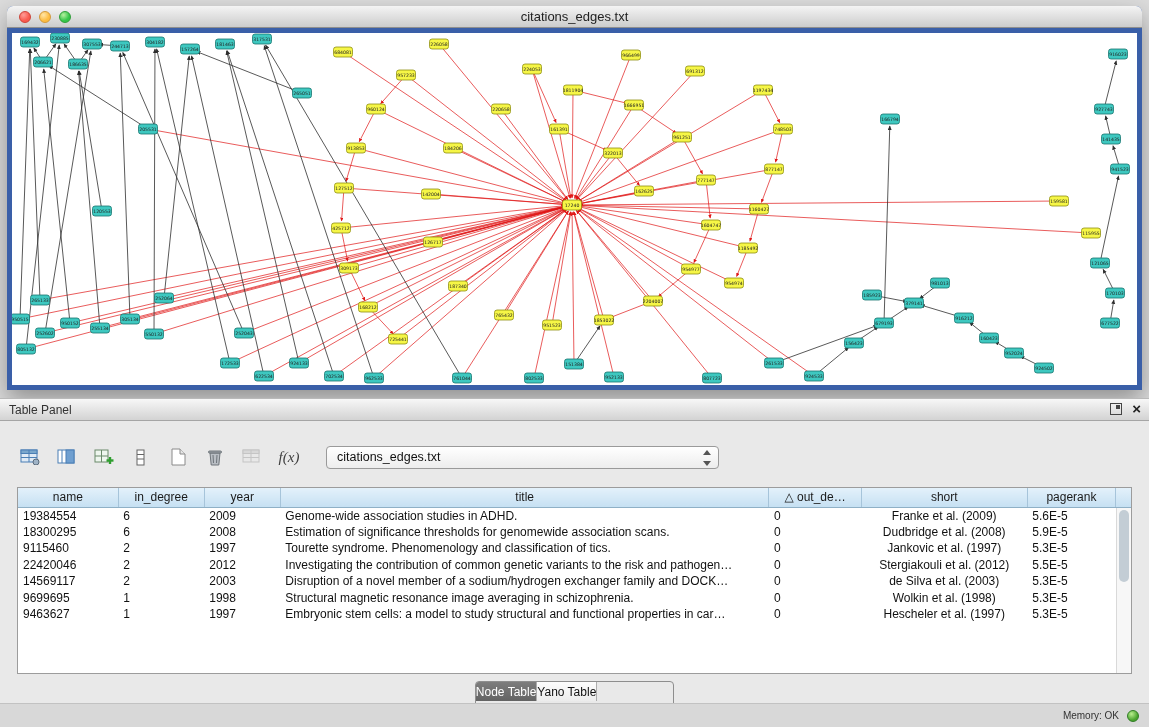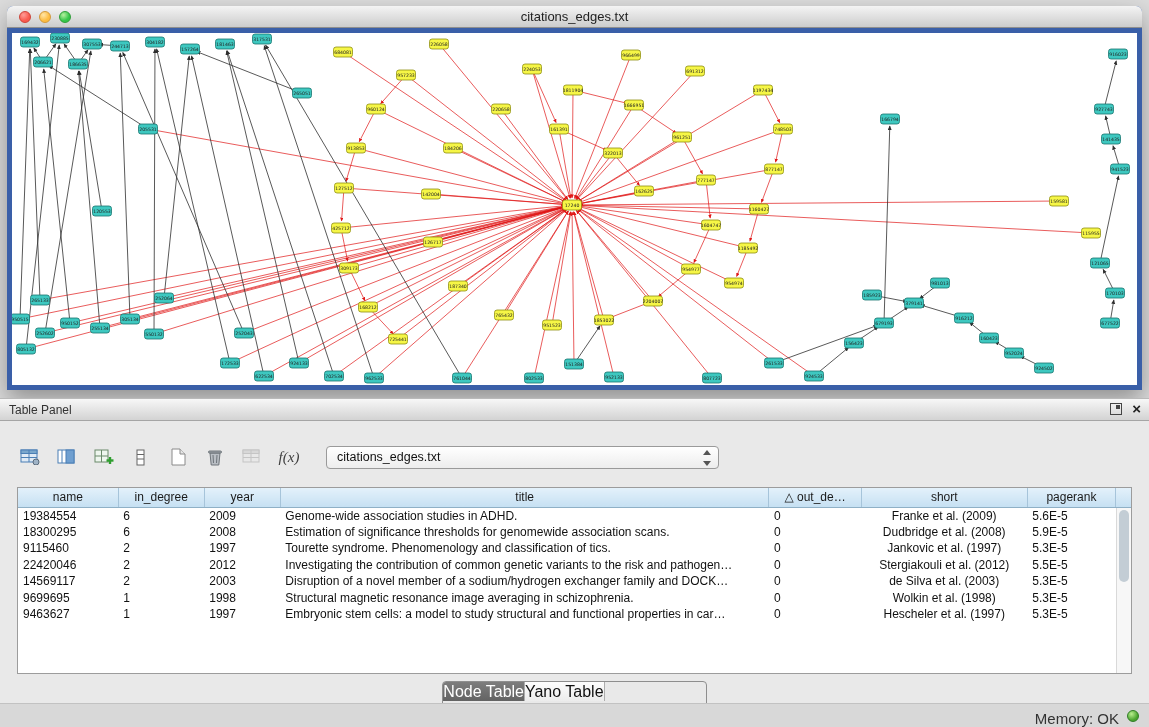--- a/index.html
+++ b/index.html
@@ -80,28 +80,28 @@
   td.c5 { text-align:center; }
   .w0{width:100px}.w1{width:86px}.w2{width:76px}.w3{width:488px}.w4{width:92px}.w5{width:166px}.w6{width:88px}
   .scroll-track { position:absolute; top:20px; right:0; bottom:0; width:15px;
     background:#f7f7f7; border-left:1px solid #d9d9d9; }
   .scroll-thumb { position:absolute; top:2px; left:2px; width:10px; height:72px; background:#c3cdd5; border-radius:5px; }
   .scroll-cap { position:absolute; top:0; right:0; width:15px; height:20px;
     background:linear-gradient(#e3f1fb,#c6e0f2); border-bottom:1px solid #8fb0c6; }
   
   .tabbar { position:absolute; top:260px; left:0; right:0; display:flex; justify-content:center; }
   .tabgroup { display:inline-flex; border:1px solid #8e8e8e; border-radius:4px; overflow:hidden; }
-  .tab { height:19px; padding:0 0; font-size:16px; border:none; border-right:1px solid #adadad;
+  .tab { height:19px; padding:0 0; font-size:12px; border:none; border-right:1px solid #adadad;
     background:linear-gradient(#fdfdfd,#ececec); color:#111; font-family:"Liberation Sans",sans-serif; }
   .tab:last-child { border-right:none;margin-top:30px; }
   .tab.active { background:linear-gradient(#7d7d7d,#636363); color:#fff; }
   
   .status-bar { position:absolute; left:0; right:0; bottom:0; height:24px; background:#d8d8d8;
     border-top:1px solid #c2c2c2; }
-  .memory { position:absolute; right:30px; top:6px; font-size:15px; color:#333; }
+  .memory { position:absolute; right:30px; top:6px; font-size:10px; color:#333; }
   .led { position:absolute; right:10px; top:6px; width:12px; height:12px; border-radius:50%;
     background: radial-gradient(circle at 35% 30%, #b9ee8f, #4aa32e 65%); border:1px solid #2f7d24; }
   
   .ic { display:block; }
 </style>
 </head>
 <body>
 
 <div class="mac-window">
   <div class="titlebar">

